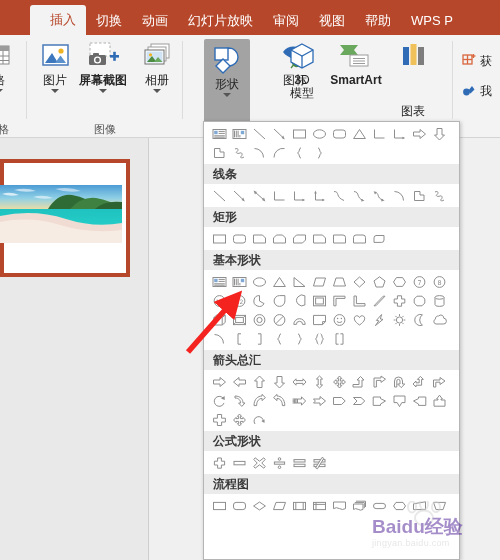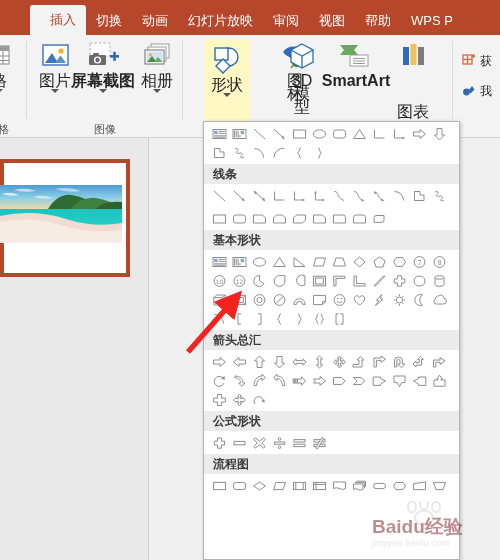--- a/index.html
+++ b/index.html
@@ -50,30 +50,30 @@
     text-align: center; font-size: 11px; color: #555; line-height: 1;
   }
   .rbtn {
     position: absolute; top: 4px;
     width: 46px;
     display: flex; flex-direction: column; align-items: center;
     cursor: default;
   }
   .rbtn .ricon { height: 34px; display: flex; align-items: center; justify-content: center; }
   .rbtn .rlabel {
-    font-size: 16px; color: #262626; text-align: center; line-height: 13px;
+    font-size: 12px; color: #262626; text-align: center; line-height: 13px;
     margin-top: 1px; white-space: nowrap;
   }
   .rbtn .rlabel.wrap { white-space: normal; width: 30px; }
   .rbtn .rcaret {
     width: 0; height: 0; margin-top: 2px;
     border-left: 4px solid transparent; border-right: 4px solid transparent;
     border-top: 4px solid #555;
   }
-  .rbtn.selected { background: #fef9c3; border-radius: 2px; }
+  .rbtn.selected { background: #a3a3a3; border-radius: 2px; }
 
   .rbtn-small {
     position: absolute;
     display: flex; align-items: center; gap: 4px;
     font-size: 12px; color: #262626; cursor: default; white-space: nowrap;
   }
 
   
   .workspace {
     position: absolute; left: 0; top: 138px; width: 500px; height: 422px;
@@ -128,21 +128,21 @@
   
   .annot-arrow { position: absolute; left: 180px; top: 290px; pointer-events: none; }
 
   
   .watermark {
     position: absolute; left: 372px; top: 505px;
     width: 128px; height: 52px;
     pointer-events: none; opacity: 0.5;
   }
   .wm-text {
-    font-size: 19px; font-weight: bold; color: #7f1d1d;
+    font-size: 19px; font-weight: bold; color: #4c1d95;
     letter-spacing: 0px; line-height: 20px;
   }
   .wm-sub { font-size: 9px; color: #cfcfcf; letter-spacing: 0.3px; }
 </style>
 </head>
 <body>
 
 <div id="app">
 
   <div class="ribbon-tabs">
@@ -516,20 +516,21 @@
               <path d="M2.5 2.5 L8 2.5 L8 6 L12 6 L12 11.5 L2.5 11.5 z" stroke="#8e8e8e" stroke-width="1" fill="#fff"></path>
             </svg>
           </div>
           <div class="shape-cell" title="scribble">
             <svg width="15" height="14" viewBox="0 0 15 14">
               <path d="M3 3 C6 1.5, 7 4, 5 5.5 C3 7, 6 8, 8 7 C10 6, 11 9, 9 10.5 C7.5 11.6, 10 12.5, 12 11" stroke="#8e8e8e" stroke-width="1" fill="none"></path>
             </svg>
           </div>
         </div>
       </div>
+      <div class="sec-header">矩形</div>
       <div class="shape-rows">
         <div class="shape-row">
           <div class="shape-cell" title="rectangle">
             <svg width="15" height="14" viewBox="0 0 15 14">
               <rect x="1.5" y="3" width="12" height="8" stroke="#8e8e8e" stroke-width="1" fill="#fff"></rect>
             </svg>
           </div>
           <div class="shape-cell" title="rounded-rectangle">
             <svg width="15" height="14" viewBox="0 0 15 14">
               <rect x="1.5" y="3" width="12" height="8" rx="2.4" stroke="#8e8e8e" stroke-width="1" fill="#fff"></rect>

